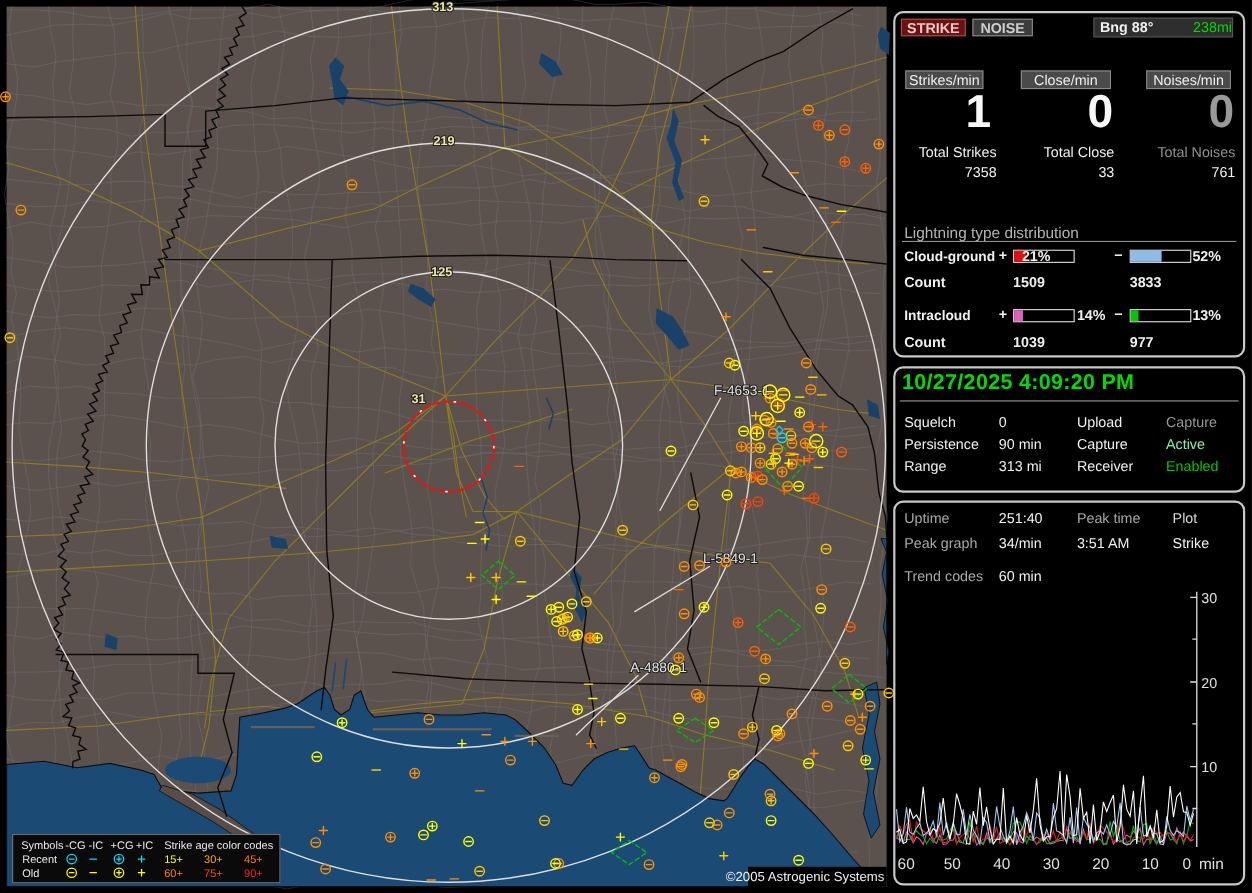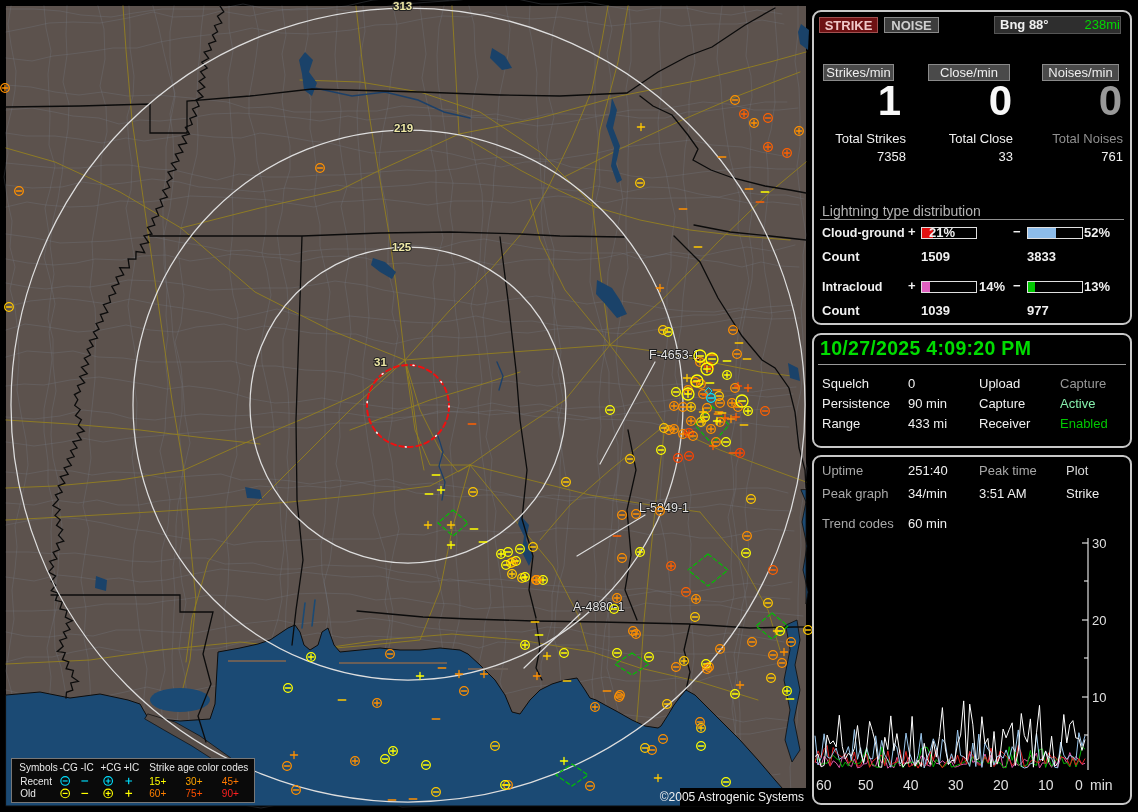--- a/index.html
+++ b/index.html
@@ -355,21 +355,21 @@
 <div style="position:absolute;left:818px;top:364px;width:308px;height:1px;background:#999"></div>
 <div class="t" style="left:822px;top:376px;font-size:13px">Squelch</div>
 <div class="t" style="left:908px;top:376px;font-size:13px">0</div>
 <div class="t" style="left:979px;top:376px;font-size:13px">Upload</div>
 <div class="t" style="left:1060px;top:376px;font-size:13px;color:#989898">Capture</div>
 <div class="t" style="left:822px;top:396px;font-size:13px">Persistence</div>
 <div class="t" style="left:908px;top:396px;font-size:13px">90 min</div>
 <div class="t" style="left:979px;top:396px;font-size:13px">Capture</div>
 <div class="t" style="left:1060px;top:396px;font-size:13px;color:#86efac">Active</div>
 <div class="t" style="left:822px;top:416px;font-size:13px">Range</div>
-<div class="t" style="left:908px;top:416px;font-size:13px">433 mi</div>
+<div class="t" style="left:908px;top:416px;font-size:13px">313 mi</div>
 <div class="t" style="left:979px;top:416px;font-size:13px">Receiver</div>
 <div class="t" style="left:1060px;top:416px;font-size:13px;color:#00c800">Enabled</div>
 
 <div class="t" style="left:822px;top:463px;font-size:13px;color:#a8a8a8">Uptime</div>
 <div class="t" style="left:908px;top:463px;font-size:13px">251:40</div>
 <div class="t" style="left:979px;top:463px;font-size:13px;color:#a8a8a8">Peak time</div>
 <div class="t" style="left:1066px;top:463px;font-size:13px;color:#d8d8d8">Plot</div>
 <div class="t" style="left:822px;top:486px;font-size:13px;color:#a8a8a8">Peak graph</div>
 <div class="t" style="left:908px;top:486px;font-size:13px">34/min</div>
 <div class="t" style="left:979px;top:486px;font-size:13px">3:51 AM</div>

